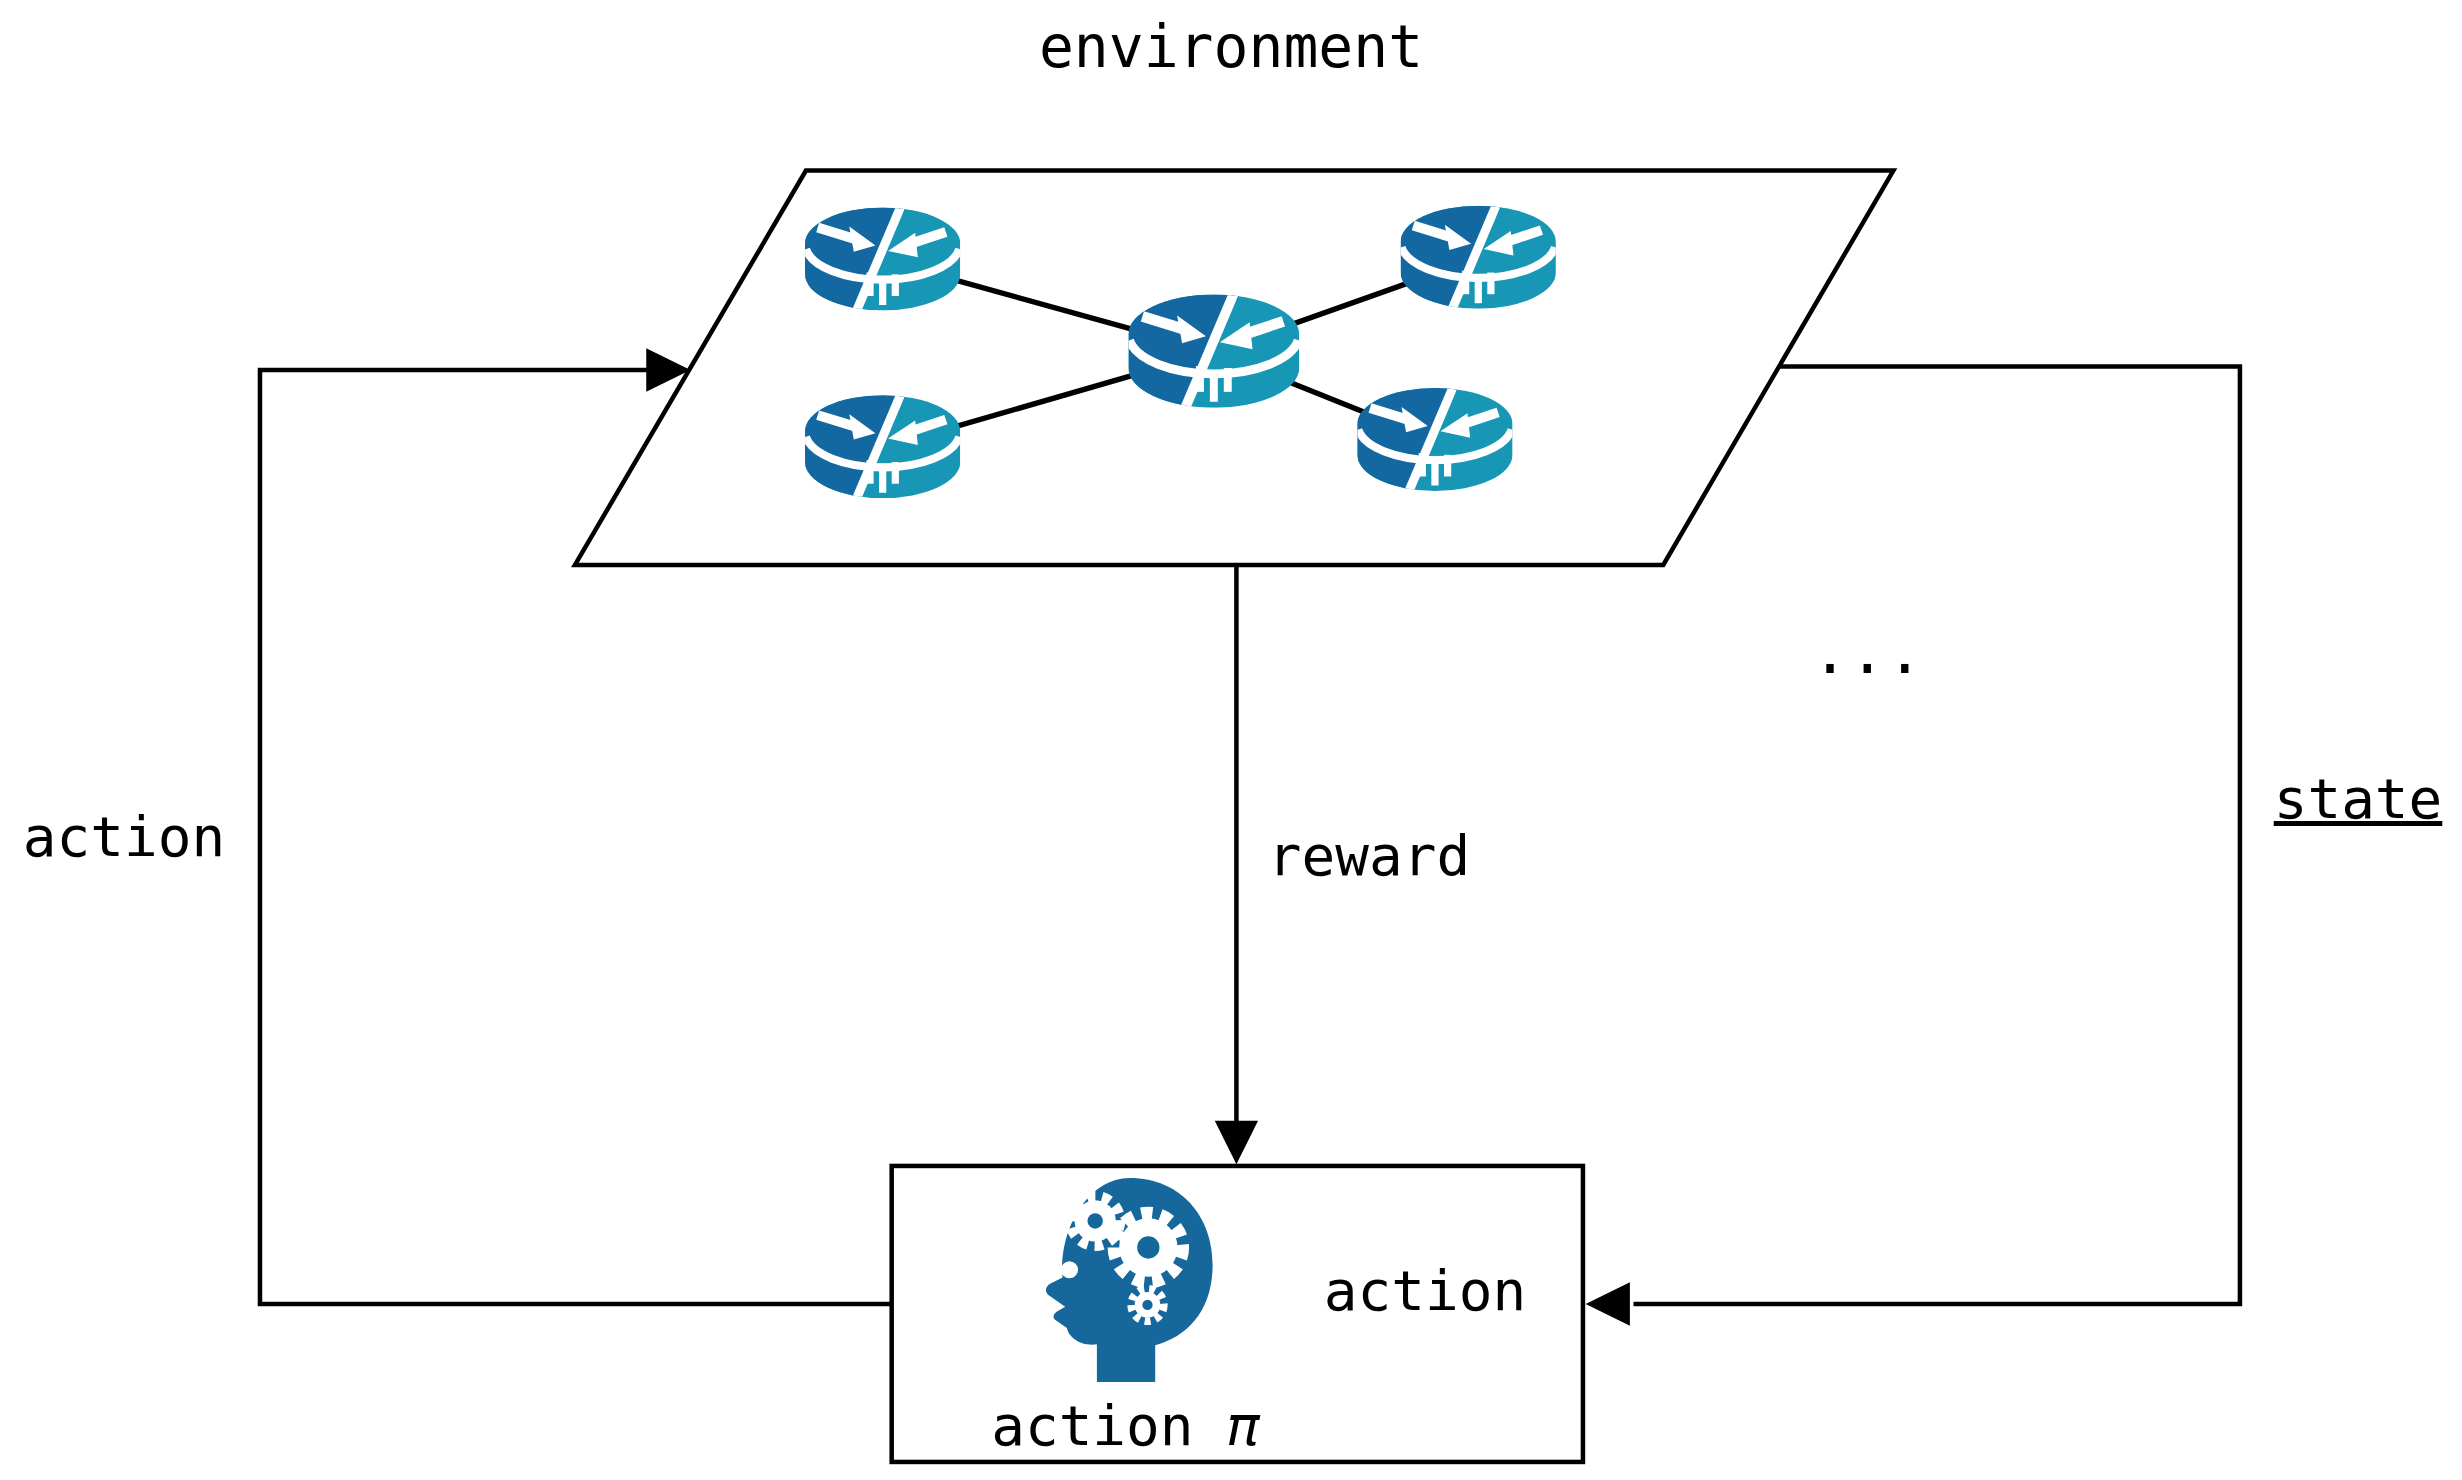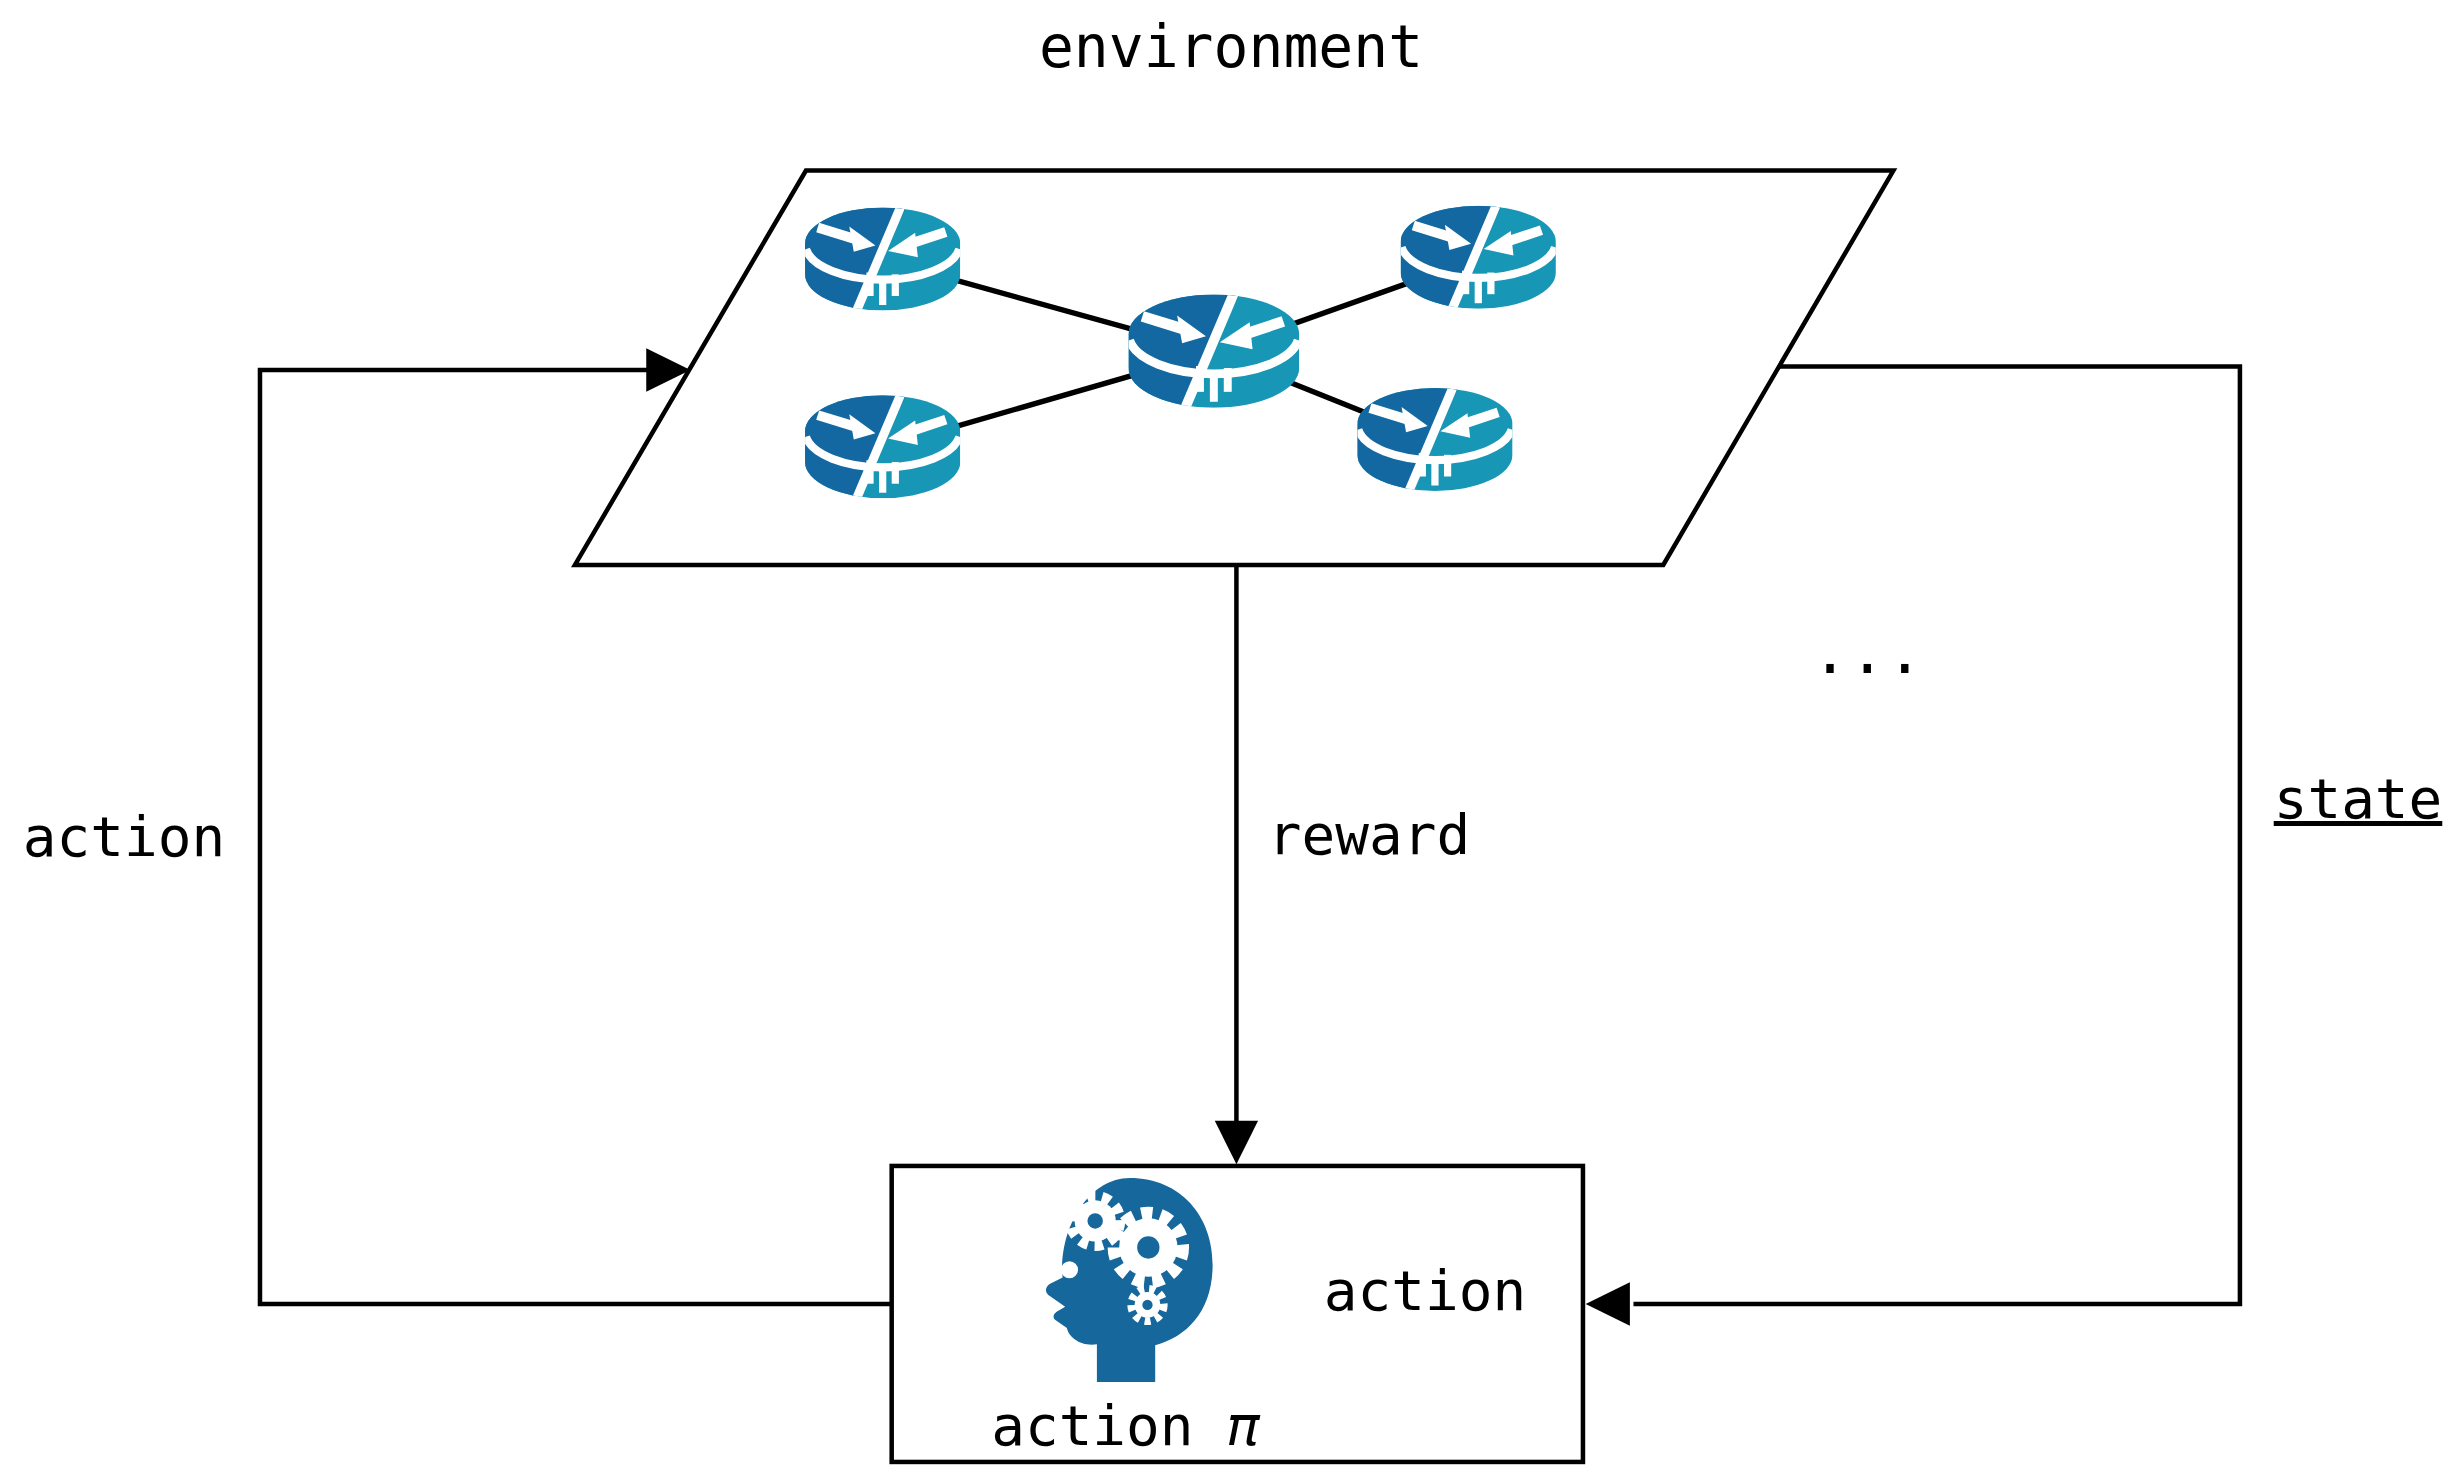--- a/index.html
+++ b/index.html
@@ -112,21 +112,21 @@
 
         <circle cx="60" cy="119" r="10" fill="#ffffff"></circle>
       </g>
     </g>
   </svg>
 
   <div class="label label-environment" style="left:1231px; top:47px;">environment</div>
 
   <div class="label" style="left:124px; top:837px;">action</div>
 
-  <div class="label" style="left:1369px; top:835px;">reward</div>
+  <div class="label" style="left:1369px; top:856px;">reward</div>
 
   <div class="label" style="left:2358px; top:799px;text-decoration:underline;">state</div>
 
   <div class="label label-ellipsis" style="left:1868px; top:652px;">...</div>
 
   <div class="label" style="left:1425px; top:1291px;">action</div>
 
   <div class="label" style="left:1126px; top:1426px;">
     <span>action</span><span class="policy-symbol">π</span>
   </div>

